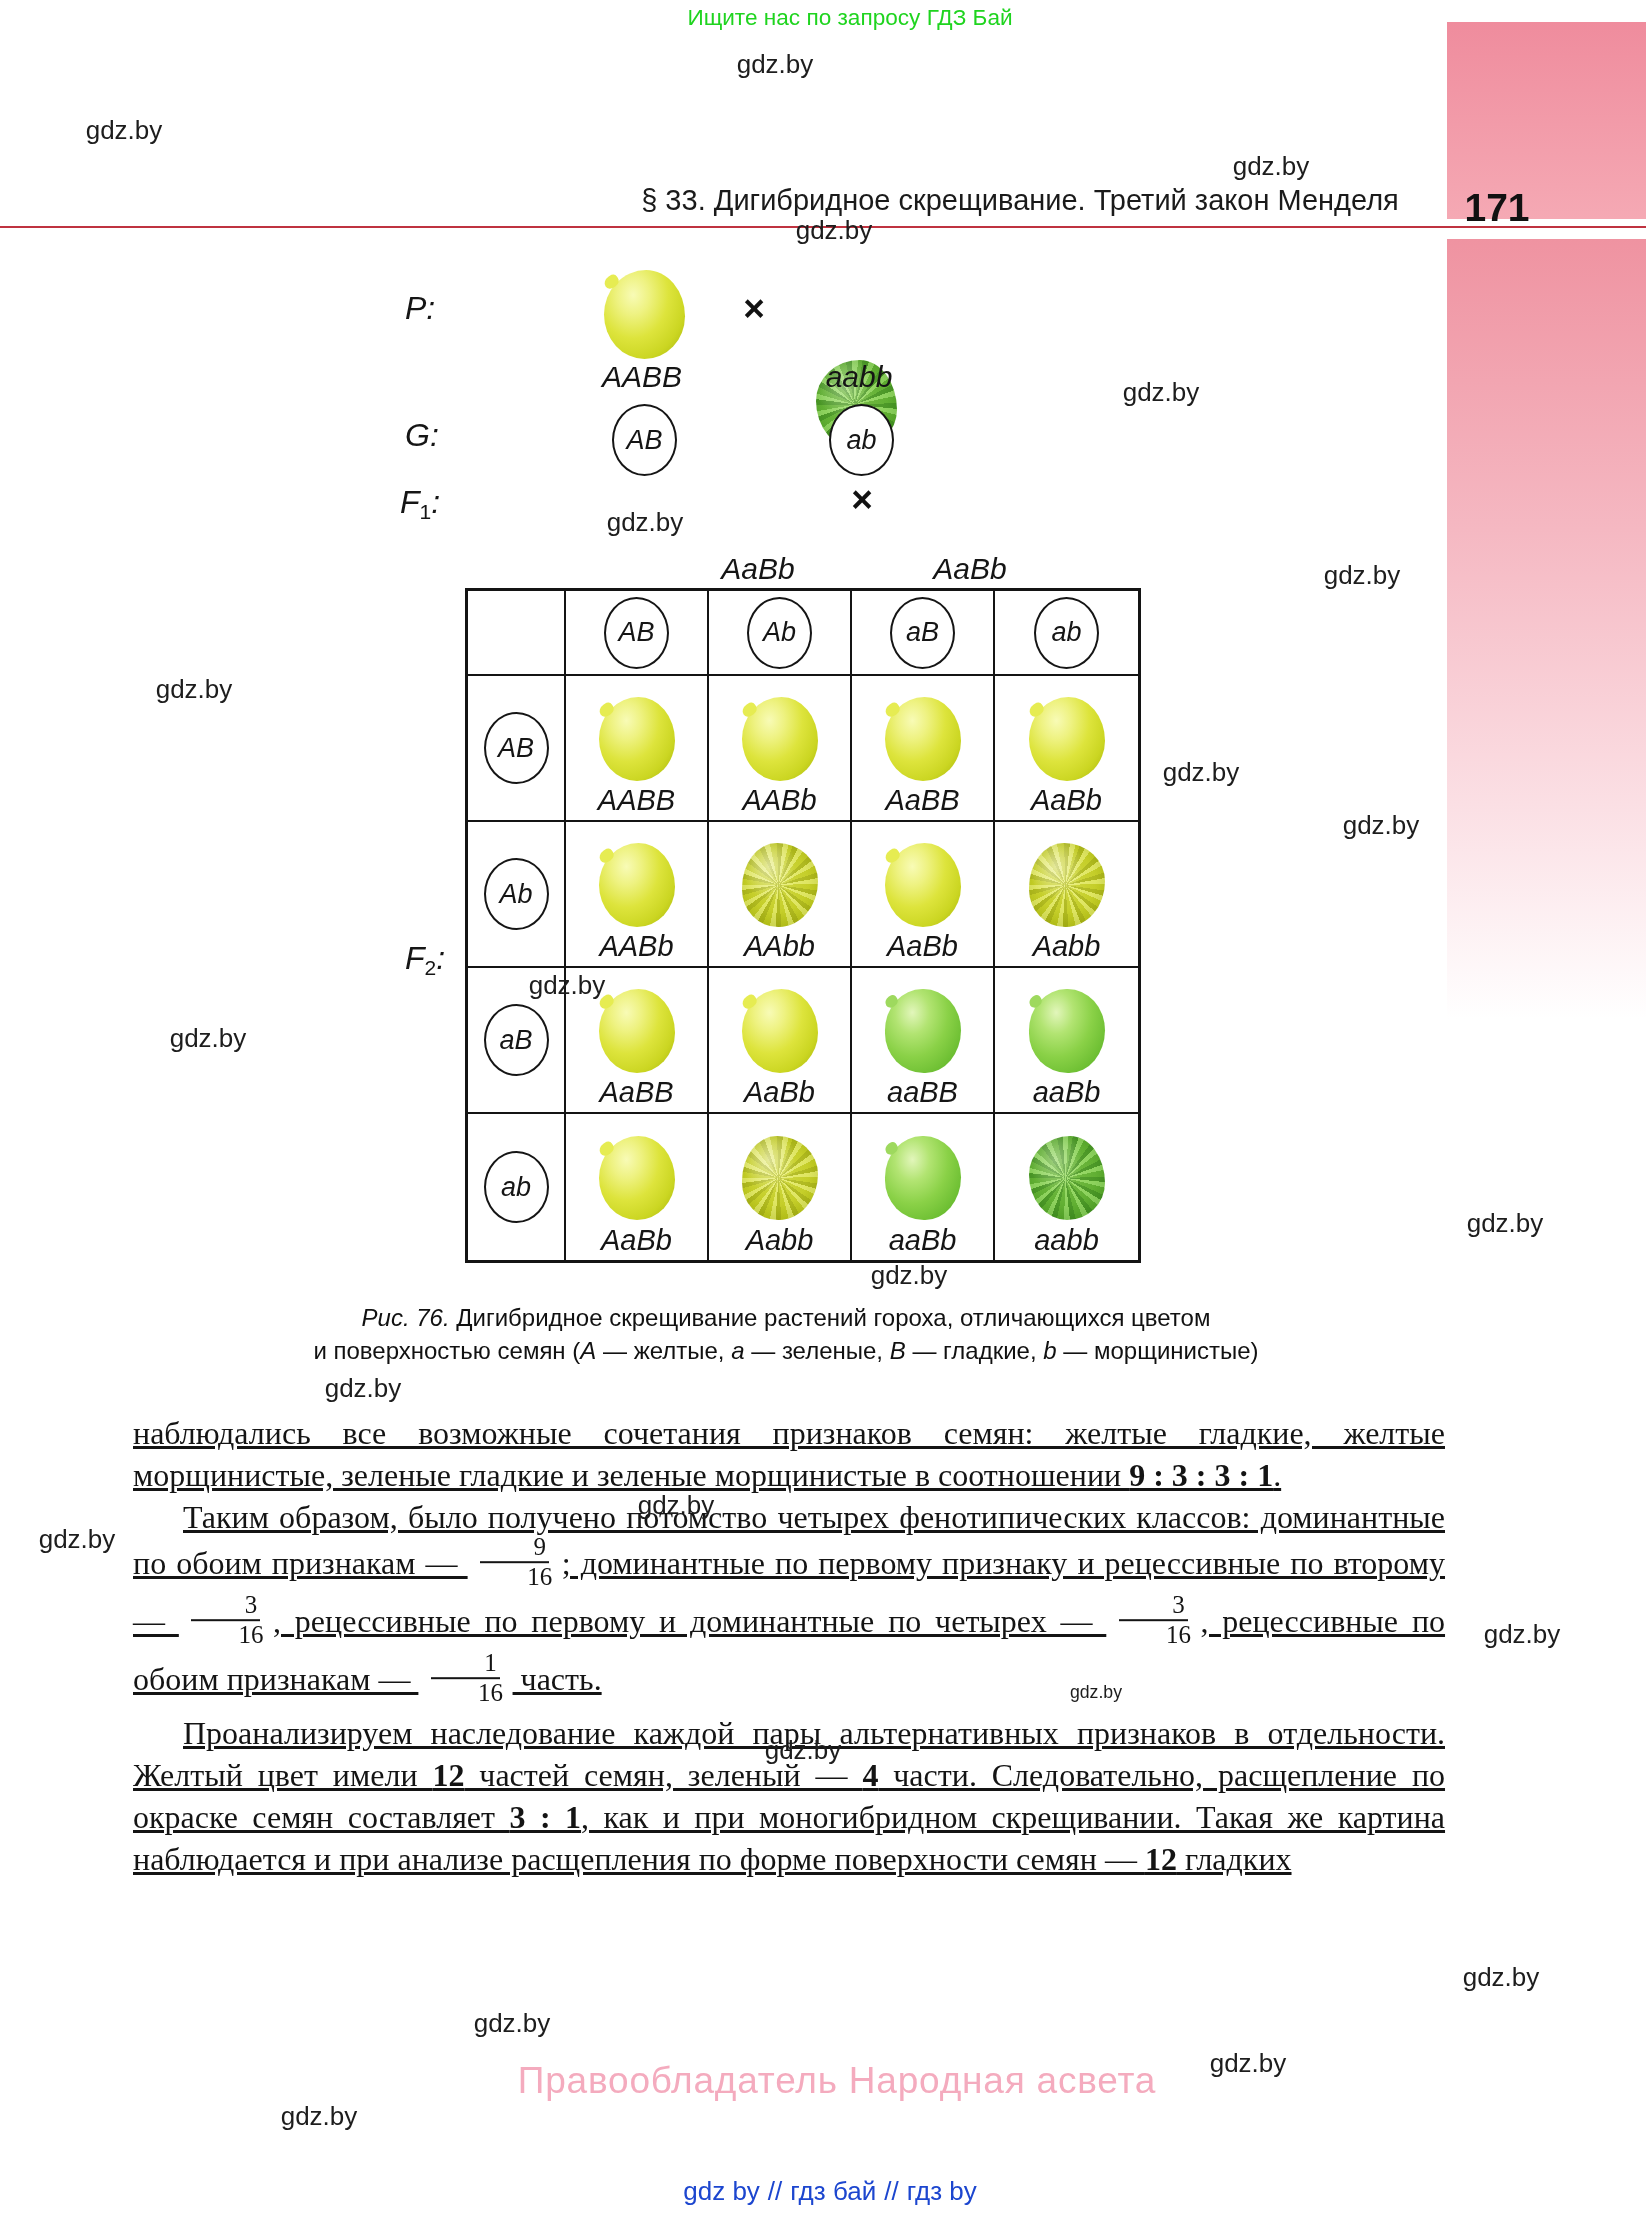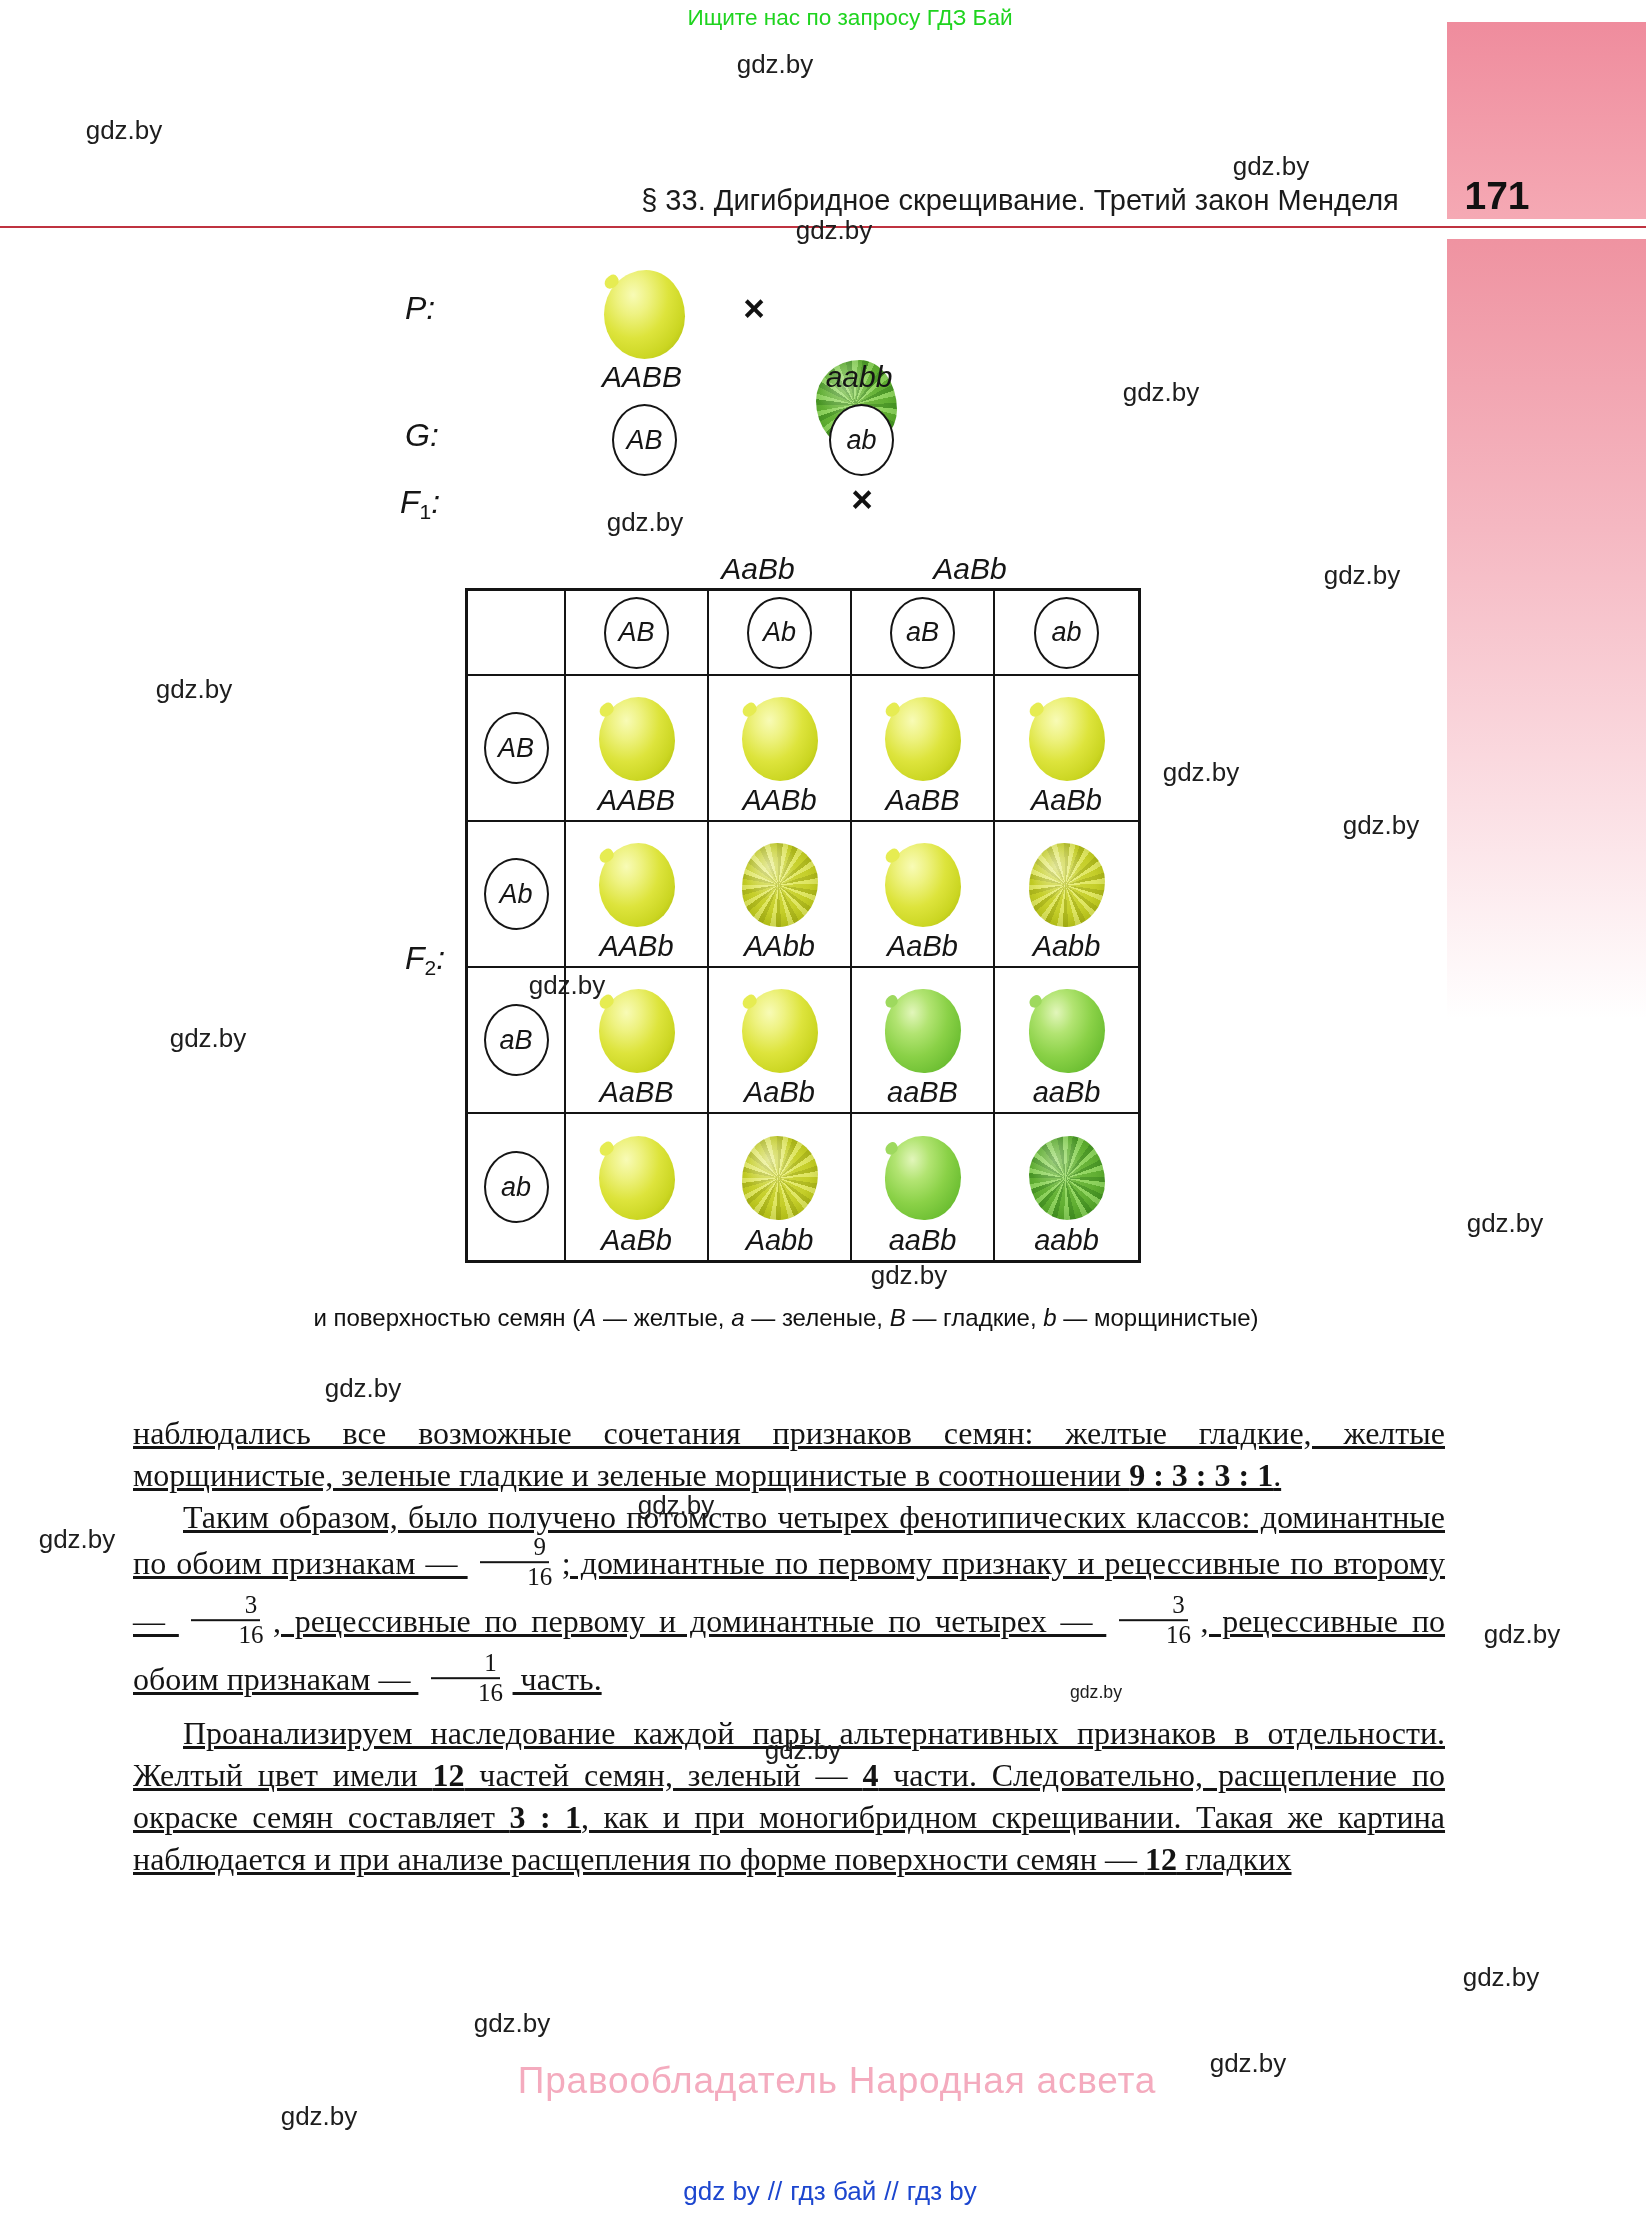--- a/index.html
+++ b/index.html
@@ -10,21 +10,21 @@
   
   .wm{position:absolute;transform:translate(-50%,-50%);font-size:26px;color:#1d1d1d;
       white-space:nowrap;font-family:"Liberation Sans",sans-serif;}
   .wm.small{font-size:17.7px;}
 
   
   .banner{position:absolute;left:825px;top:4.8px;transform:translateX(-50%);
           font-size:22.6px;color:#1fd41f;white-space:nowrap;margin-left:25px;}
   .title{position:absolute;left:1020px;top:184px;transform:translateX(-50%);
          font-size:29px;color:#1a1a1a;white-space:nowrap;}
-  .pagenum{position:absolute;left:1497px;top:196px;transform:translate(-50%,-50%);
+  .pagenum{position:absolute;left:1497px;top:208px;transform:translate(-50%,-50%);
            font-size:39px;font-weight:bold;color:#111;}
   .rule{position:absolute;left:0;top:226px;width:1647px;height:2.4px;background:#bf3340;}
   .pink-top{position:absolute;left:1447px;top:22px;width:200px;height:197px;
             background:linear-gradient(180deg,#ef8c9d 0%,#f5a9b4 100%);}
   .pink-bottom{position:absolute;left:1447px;top:239px;width:200px;height:830px;
             background:linear-gradient(180deg,#ef93a1 0%,#f5b8c2 35%,#fbdfe4 68%,#ffffff 94%);}
 
   
   .dlabel{position:absolute;font-size:32px;font-style:italic;white-space:nowrap;}
   .dlabel .subs{font-style:normal;}
@@ -215,20 +215,21 @@
         <div class="seed ph-green-smooth"></div>
         <div class="cell-label">aaBb</div>
       </div>
       <div class="pcell">
         <div class="seed ph-green-wrinkled"></div>
         <div class="cell-label">aabb</div>
       </div>
     </div>
 
   <div class="caption">
+    <div><span class="it">Рис. 76.</span><span> Дигибридное скрещивание растений гороха, отличающихся цветом</span></div>
     <div><span>и поверхностью семян (</span><span class="it">A</span><span> — желтые, </span><span class="it">a</span><span> — зеленые, </span><span class="it">B</span><span> — гладкие, </span><span class="it">b</span><span> — морщинистые)</span></div>
   </div>
 
   <div class="bodytext">
     <p><span>наблюдались все возможные сочетания признаков семян: желтые гладкие, желтые морщинистые, зеленые гладкие и зеленые морщинистые в соотношении </span><span class="bo">9 : 3 : 3 : 1</span><span>.</span></p>
     <p class="indent"><span>Таким образом, было получено потомство четырех фенотипических классов: доминантные по обоим признакам — </span><span class="frac">
           <span class="num">9</span>
           <span class="den">16</span>
         </span><span>; доминантные по первому признаку и рецессивные по второму — </span><span class="frac">
           <span class="num">3</span>

